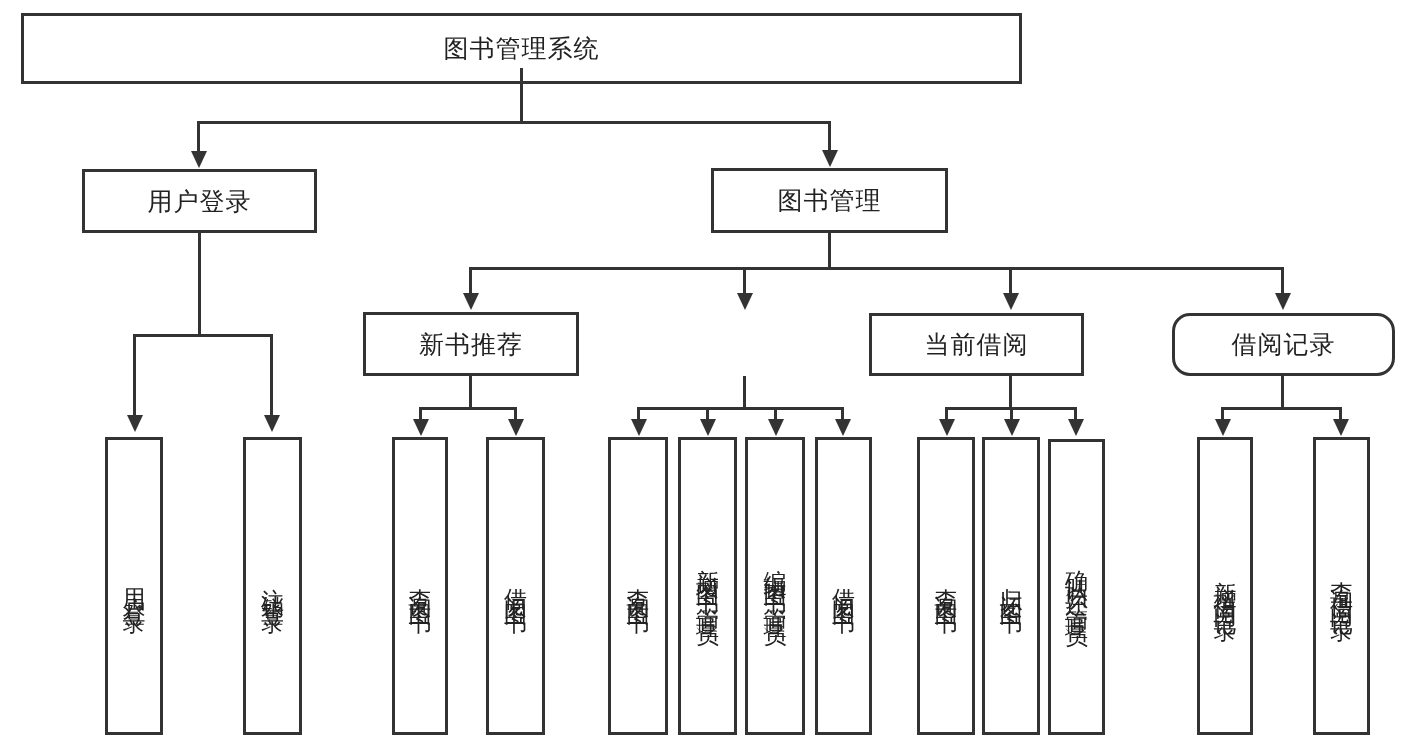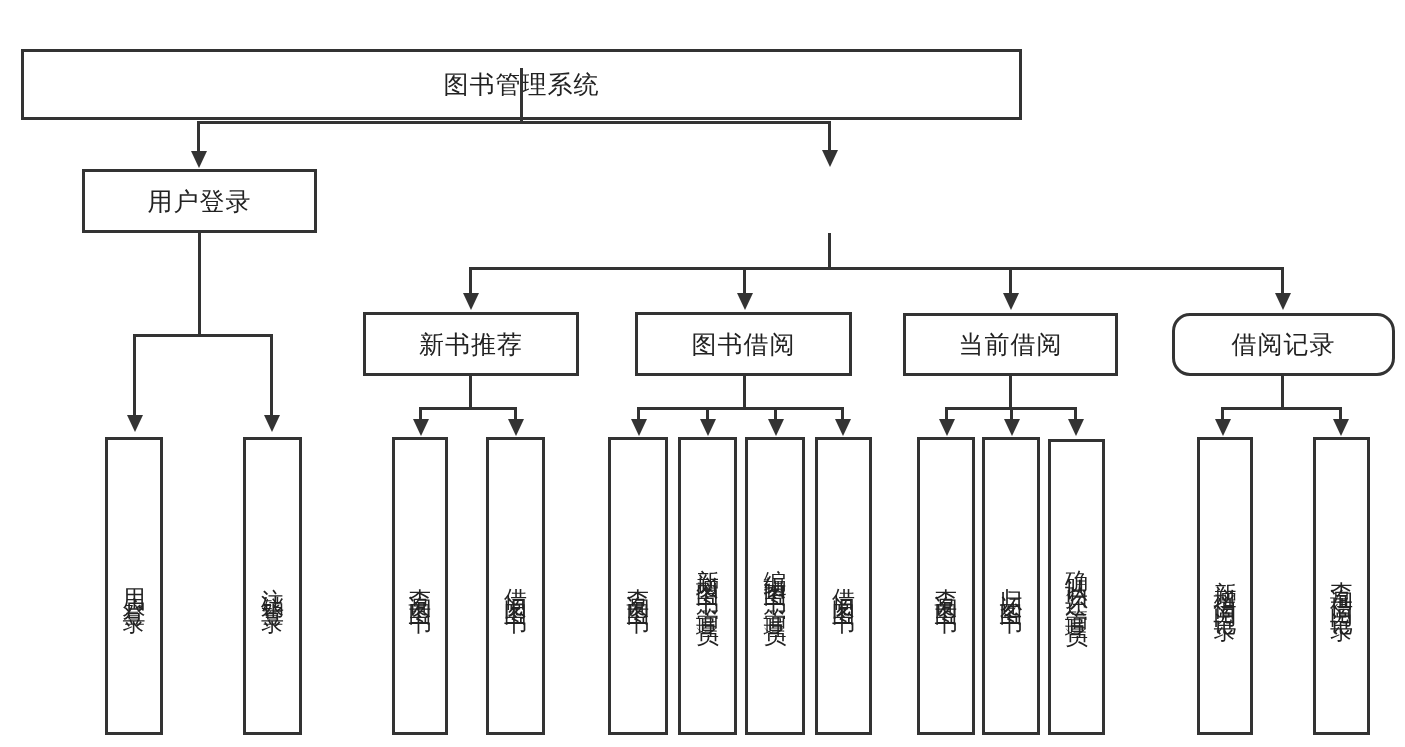--- a/index.html
+++ b/index.html
@@ -48,52 +48,52 @@
     color: #a9a9a9;
     white-space: nowrap;
     text-shadow: 0 0 2px #ffffff;
   }
 </style>
 </head>
 <body>
 
 <div id="canvas">
 
-  <div class="box hbox root" style="left:21px; top:13px; width:1001px; height:71px;margin-top:36px;">图书管理系统</div>
+  <div class="box hbox root" style="left:21px; top:13px; width:1001px; height:71px;">图书管理系统</div>
 
   <div class="vline" style="left:520px; top:68px; height:54px;"></div>
   <div class="hline" style="left:197px; top:121px; width:633px;"></div>
   <div class="vline" style="left:197px; top:121px; height:33px;"></div>
   <div class="arr" style="left:191px; top:151px;"></div>
   <div class="vline" style="left:828px; top:121px; height:33px;"></div>
   <div class="arr" style="left:822px; top:150px;"></div>
 
   <div class="box hbox" style="left:82px; top:169px; width:235px; height:64px;">用户登录</div>
+  <div class="box hbox" style="left:711px; top:168px; width:237px; height:65px;">图书管理</div>
 
   <div class="vline" style="left:198px; top:233px; height:103px;"></div>
   <div class="hline" style="left:133px; top:334px; width:140px;"></div>
   <div class="vline" style="left:133px; top:334px; height:84px;"></div>
   <div class="arr" style="left:127px; top:415px;"></div>
   <div class="vline" style="left:270px; top:334px; height:84px;"></div>
   <div class="arr" style="left:264px; top:415px;"></div>
 
   <div class="vline" style="left:828px; top:233px; height:37px;"></div>
   <div class="hline" style="left:469px; top:267px; width:815px;"></div>
   <div class="vline" style="left:469px; top:267px; height:28px;"></div>
   <div class="arr" style="left:463px; top:293px;"></div>
   <div class="vline" style="left:743px; top:267px; height:28px;"></div>
   <div class="arr" style="left:737px; top:293px;"></div>
   <div class="vline" style="left:1009px; top:267px; height:28px;"></div>
   <div class="arr" style="left:1003px; top:293px;"></div>
   <div class="vline" style="left:1281px; top:267px; height:28px;"></div>
   <div class="arr" style="left:1275px; top:293px;"></div>
 
   <div class="box hbox" style="left:363px; top:312px; width:216px; height:64px;">新书推荐</div>
-  <div class="box hbox" style="left:635px; top:312px; width:217px; height:64px;">图书借阅</div>
-  <div class="box hbox" style="left:903px; top:313px; width:215px; height:63px;">当前借阅</div>
+  <div class="box hbox" style="left:869px; top:313px; width:215px; height:63px;">当前借阅</div>
   <div class="box hbox" style="left:1172px; top:313px; width:223px; height:63px;border-radius:18px;">借阅记录</div>
 
   <div class="vline" style="left:469px; top:376px; height:34px;"></div>
   <div class="hline" style="left:419px; top:407px; width:98px;"></div>
   <div class="vline" style="left:419px; top:407px; height:15px;"></div>
   <div class="arr" style="left:413px; top:419px;"></div>
   <div class="vline" style="left:514px; top:407px; height:15px;"></div>
   <div class="arr" style="left:508px; top:419px;"></div>
 
   <div class="vline" style="left:743px; top:376px; height:34px;"></div>

